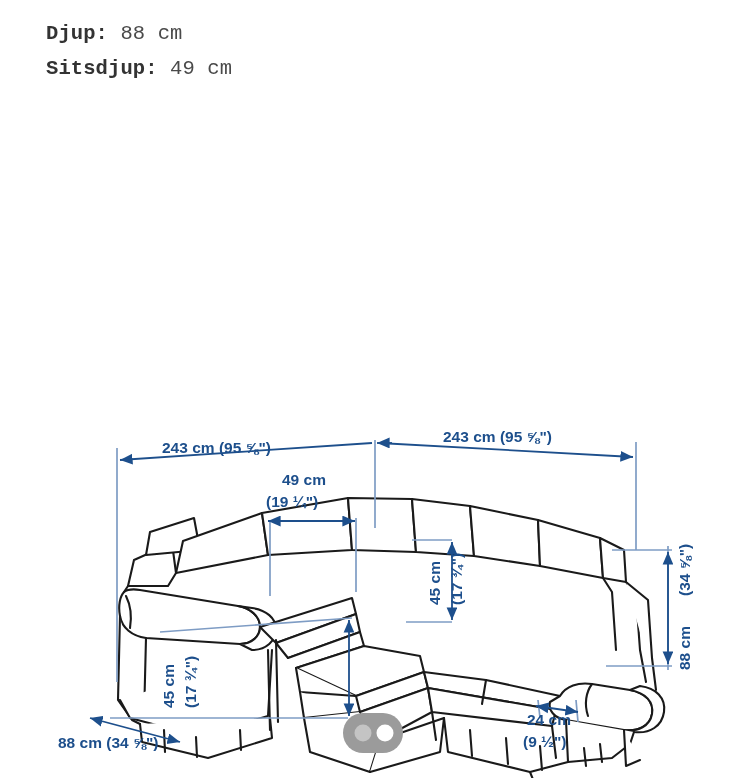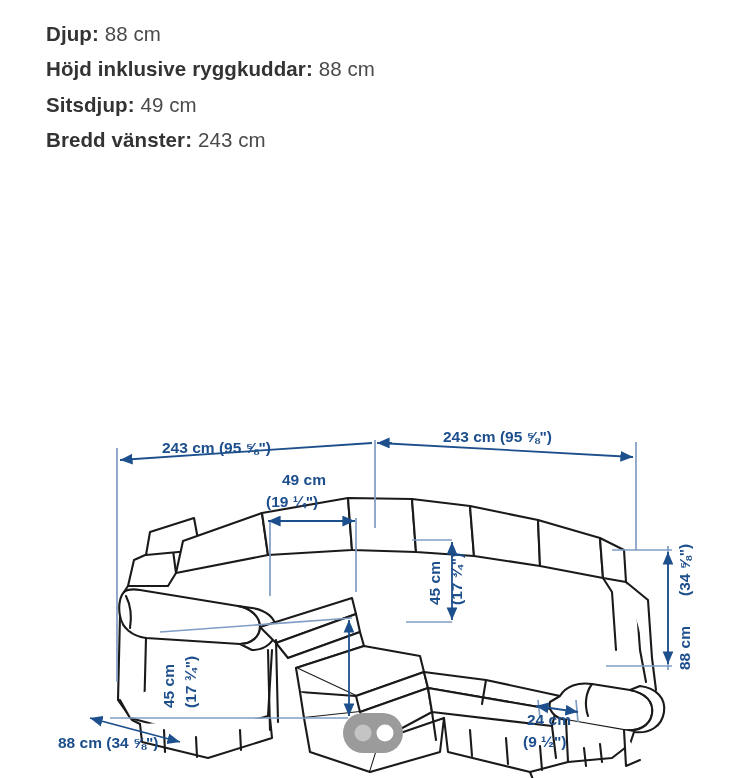--- a/index.html
+++ b/index.html
@@ -7,20 +7,21 @@
     width:749px;height:778px;
     background:#ffffff;
     font-family:"Liberation Sans", sans-serif;
     overflow:hidden;
     position:relative;
   }
   #spec-list{
     position:absolute;
     left:46px; top:16px;
     width:660px;
+    font-family:Liberation Mono, monospace;
   }
   .spec-row{
     font-size:20.5px;
     line-height:1.72;
     color:#3b3b3b;
     white-space:nowrap;
     letter-spacing:0.1px;
   }
   .spec-label{ font-weight:700; color:#333333; }
   .spec-value{ font-weight:400; color:#4a4a4a; }
@@ -40,30 +41,22 @@
 </style>
 </head>
 <body>
 
 <div id="spec-list">
   <div class="spec-row">
     <span class="spec-label">Djup:</span>
     <span class="spec-value">88 cm</span>
   </div>
   <div class="spec-row">
-    <span class="spec-label">Höjd inklusive ryggkuddar:</span>
-    <span class="spec-value">88 cm</span>
-  </div>
-  <div class="spec-row">
     <span class="spec-label">Sitsdjup:</span>
     <span class="spec-value">49 cm</span>
-  </div>
-  <div class="spec-row">
-    <span class="spec-label">Bredd vänster:</span>
-    <span class="spec-value">243 cm</span>
   </div>
 </div>
 
 <div id="diagram">
 <svg width="749" height="378" viewBox="0 0 749 378" xmlns="http://www.w3.org/2000/svg">
 
   <defs>
     <marker id="ah" markerWidth="8" markerHeight="8" refX="7" refY="3" orient="auto" markerUnits="strokeWidth">
       <path d="M0,0 L7,3 L0,6 Z" fill="#1d4f8c"></path>
     </marker>

